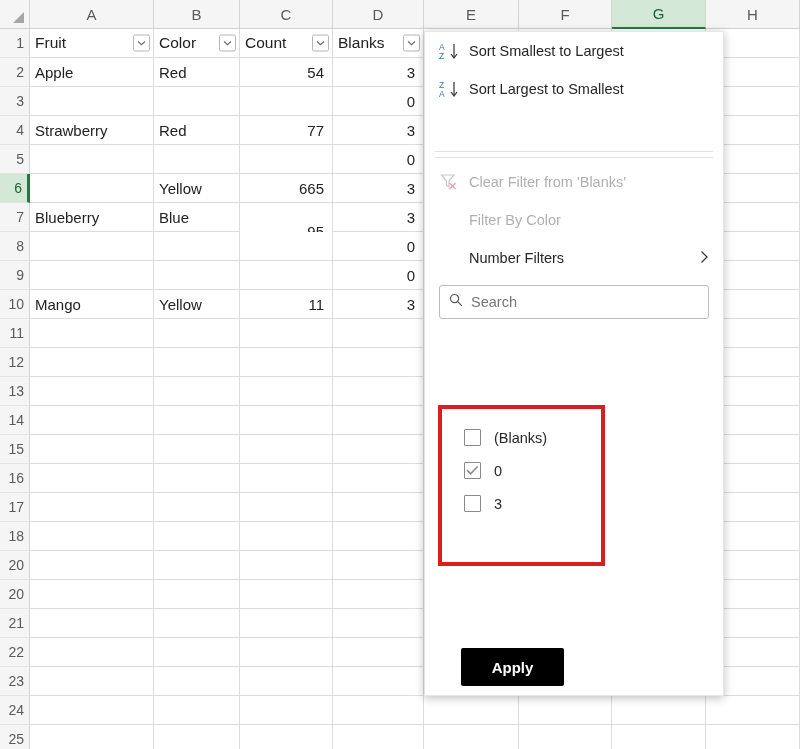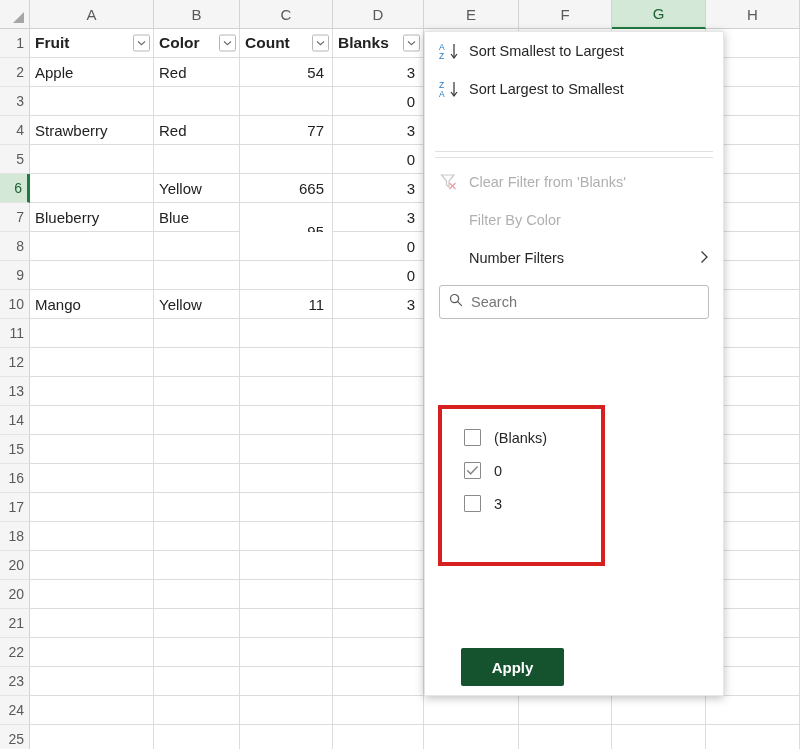--- a/index.html
+++ b/index.html
@@ -58,21 +58,21 @@
     position:absolute; height:29px;
     border-right:1px solid #dcdcdc;
     border-bottom:1px solid #dcdcdc;
     font-size:15px; color:#222;
     display:flex; align-items:center;
     padding:0 5px;
     background:#fff;
     overflow:hidden; white-space:nowrap;
   }
   .cell.num { justify-content:flex-end; padding-right:8px; }
-  .cell.hdr { font-weight:bold; font-size:15.5px; padding-right:10px; }
+  .cell.hdr { font-weight:normal; font-size:15.5px; padding-right:10px; }
 
   .filter-btn {
     position:absolute; right:3px; top:50%; transform:translateY(-50%);
     width:17px; height:17px; background:#fff;
     border:1px solid #b6b6b6; border-radius:2px;
     display:flex; align-items:center; justify-content:center;
   }
   .filter-btn svg { display:block; }
 
   
@@ -122,21 +122,21 @@
   .chk-box.checked svg { display:block; }
 
   .redbox {
     position:absolute; left:13px; top:373px; width:167px; height:161px;
     border:4px solid #d61f1f; pointer-events:none;
   }
 
   .apply-btn {
     position:absolute; left:36px; top:616px;
     width:103px; height:38px;
-    background:#14532d; color:#fff;
+    background:#000000; color:#fff;
     font-size:15px; font-weight:bold;
     display:flex; align-items:center; justify-content:center;
     border:none; border-radius:2px;
     font-family:"Liberation Sans", sans-serif;
     cursor:pointer;
   }
 </style>
 </head>
 <body>
 

